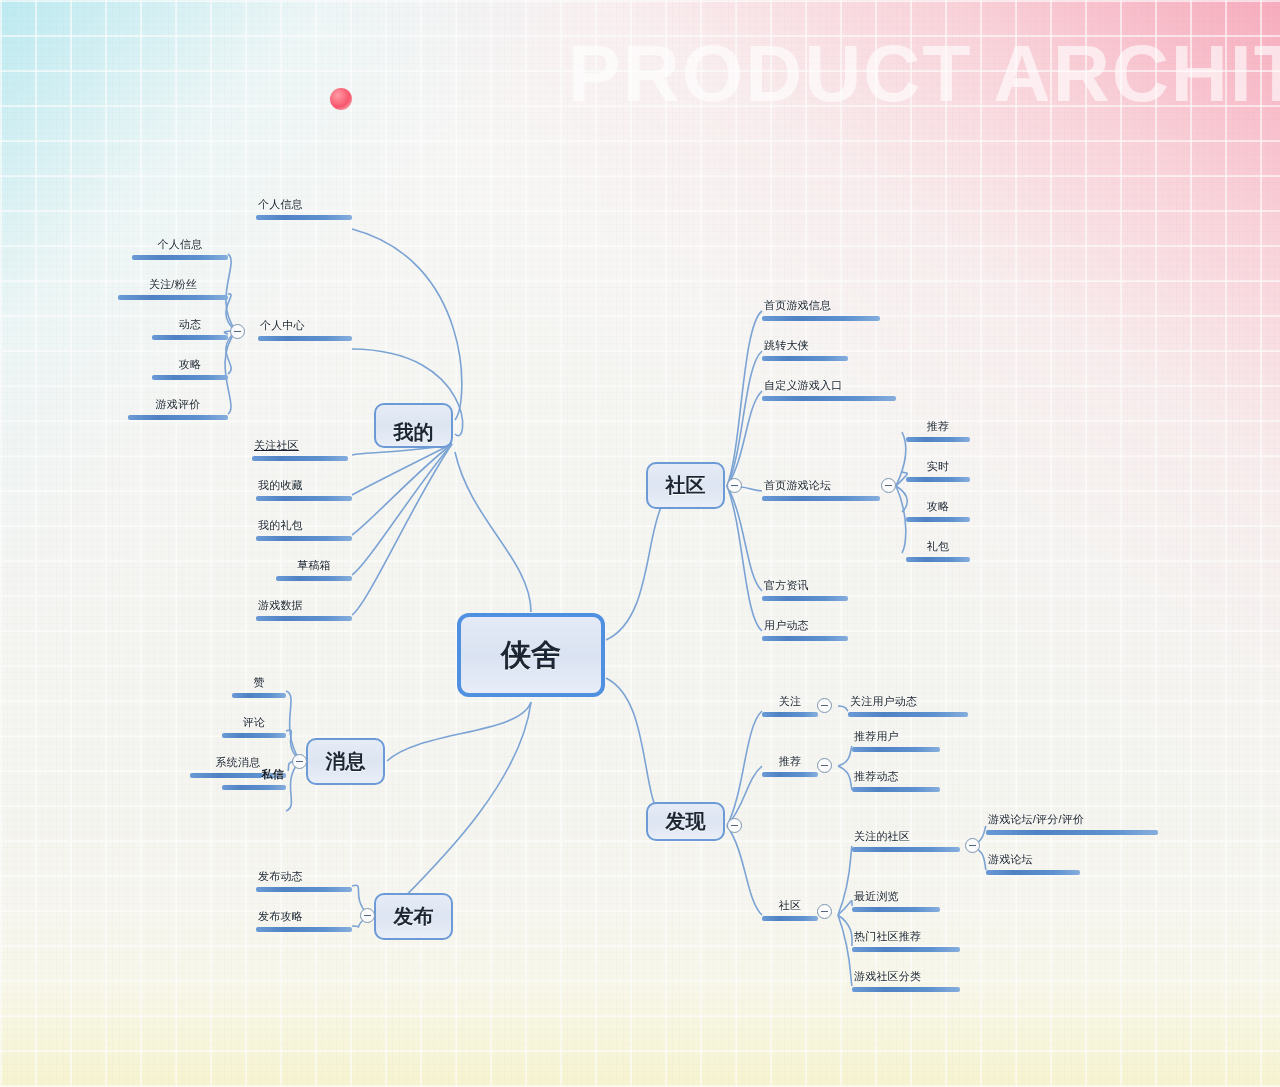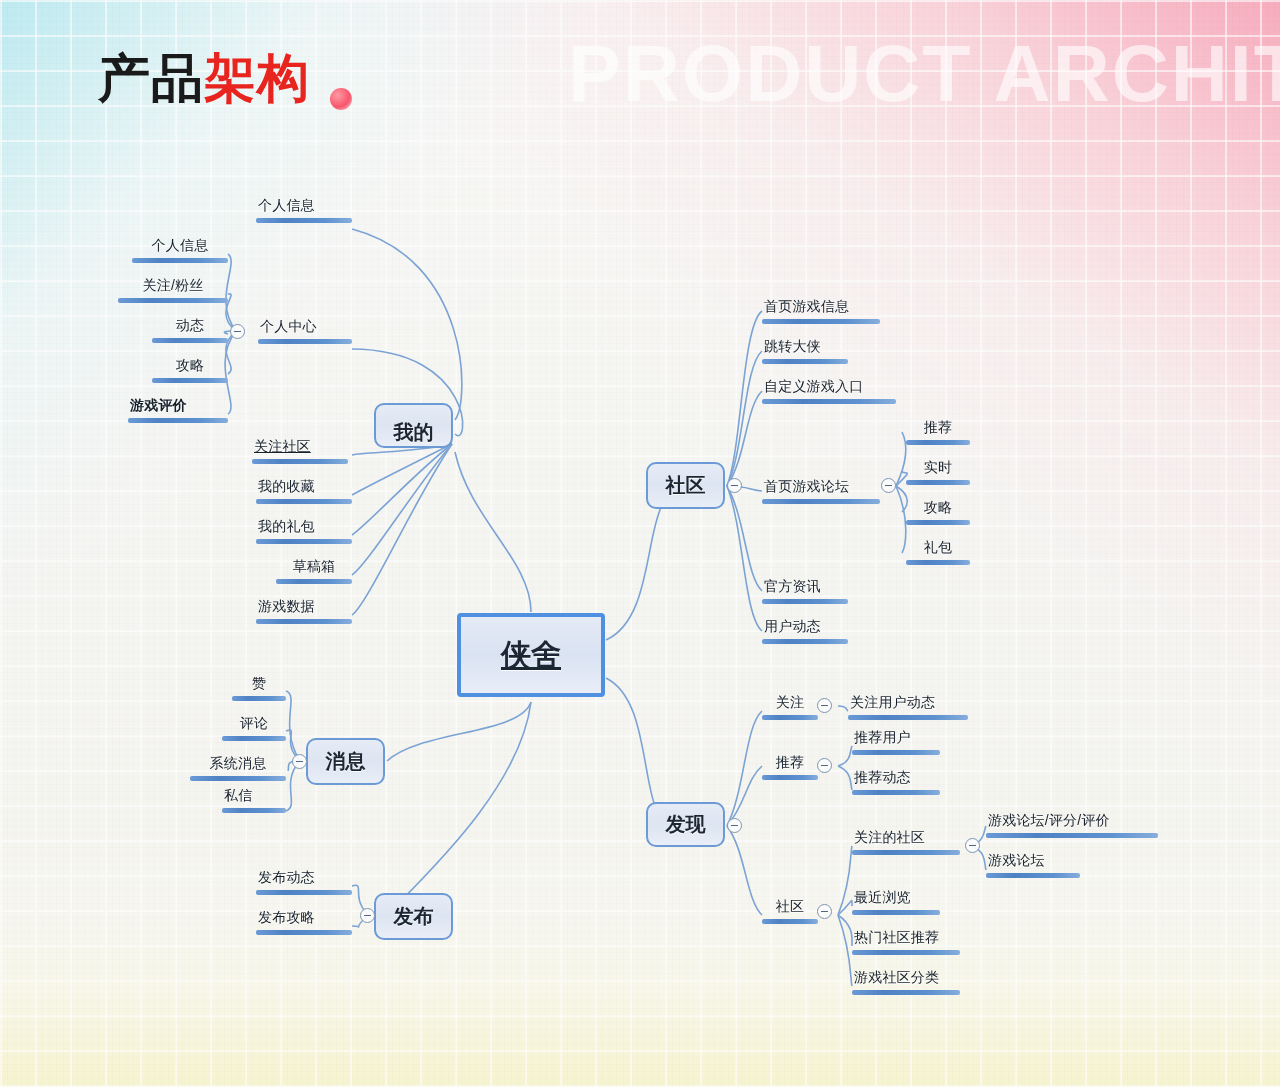--- a/index.html
+++ b/index.html
@@ -124,35 +124,34 @@
     justify-content: center;
     border-radius: 10px;
     border: 2px solid #6b9ad6;
     background: linear-gradient(180deg, #e6ecf6 0%, #dde5f2 48%, #e9eef7 100%);
     color: #1c2733;
     font-weight: bold;
     text-shadow: 0 1px 0 rgba(255,255,255,0.85);
   }
   .box.root {
     border: 4px solid #4f90e0;
-    border-radius: 4px;
+    border-radius: 12px;
     font-size: 30px;
     background: linear-gradient(180deg, #e4eaf6 0%, #dae3f2 50%, #e8edf8 100%);
-    text-decoration: underline;
   }
   .box.level1 {
     font-size: 20px;
   }
 
   
   .leaf {
     position: absolute;
     white-space: nowrap;
     color: #16202b;
-    font-size: 14px;
+    font-size: 11px;
     text-shadow: 0 1px 0 rgba(255,255,255,0.9);
     letter-spacing: 0.2px;
   }
   .leaf .txt {
     display: block;
     padding: 0 2px 3px 2px;
   }
   .leaf .bar {
     display: block;
     height: 5px;
@@ -183,23 +182,20 @@
 </head>
 <body>
 
 <div id="canvas">
 
   <div id="grid-overlay"></div>
   <div id="grid-overlay2"></div>
 
   <div id="watermark">PRODUCT ARCHIT</div>
 
-  <div id="title-zh">
-    <span class="dark">产品</span><span class="red">架构</span>
-  </div>
   <div id="title-dot"></div>
 
   <svg id="edges" viewBox="0 0 1280 1087">
     <g fill="none" stroke="#7ba3d4" stroke-width="1.6">
 
       <path d="M531,612 C531,560 470,520 455,452"></path>
       <path d="M606,640 C650,620 645,540 662,505"></path>
       <path d="M531,702 C520,735 420,730 387,761"></path>
       <path d="M606,678 C650,700 640,790 662,820"></path>
       <path d="M531,702 C520,790 420,880 387,915"></path>
@@ -268,21 +264,21 @@
   </div>
 
   <div class="node box level1" style="left:646px; top:462px; width:79px; height:47px;">
     <span>社区</span>
   </div>
 
   <div class="node box level1" style="left:306px; top:738px; width:79px; height:47px;">
     <span>消息</span>
   </div>
 
-  <div class="node box level1" style="left:646px; top:802px; width:79px; height:45px;">
+  <div class="node box level1" style="left:646px; top:802px; width:79px; height:39px;">
     <span>发现</span>
   </div>
 
   <div class="node box level1" style="left:374px; top:893px; width:79px; height:47px;">
     <span>发布</span>
   </div>
 
   <div class="leaf" style="left:256px; top:197px; width:96px;">
     <span class="txt">个人信息</span>
     <span class="bar"></span>
@@ -303,21 +299,21 @@
     <span class="bar"></span>
   </div>
   <div class="leaf" style="left:152px; top:317px; width:76px; text-align:center;">
     <span class="txt">动态</span>
     <span class="bar"></span>
   </div>
   <div class="leaf" style="left:152px; top:357px; width:76px; text-align:center;">
     <span class="txt">攻略</span>
     <span class="bar"></span>
   </div>
-  <div class="leaf" style="left:128px; top:397px; width:100px; text-align:left;font-weight:bold;">
+  <div class="leaf" style="left:128px; top:397px; width:100px; text-align:center;">
     <span class="txt">游戏评价</span>
     <span class="bar"></span>
   </div>
 
   <div class="leaf" style="left:252px; top:438px; width:96px;text-decoration:underline;">
     <span class="txt">关注社区</span>
     <span class="bar"></span>
   </div>
   <div class="leaf" style="left:256px; top:478px; width:96px;">
     <span class="txt">我的收藏</span>
@@ -341,21 +337,21 @@
     <span class="bar"></span>
   </div>
   <div class="leaf" style="left:222px; top:715px; width:64px; text-align:center;">
     <span class="txt">评论</span>
     <span class="bar"></span>
   </div>
   <div class="leaf" style="left:190px; top:755px; width:96px; text-align:center;">
     <span class="txt">系统消息</span>
     <span class="bar"></span>
   </div>
-  <div class="leaf" style="left:222px; top:787px; width:64px; text-align:left;">
+  <div class="leaf" style="left:222px; top:767px; width:64px; text-align:right;font-weight:bold;">
     <span class="txt">私信</span>
     <span class="bar"></span>
   </div>
   <div class="toggle" style="left:292px; top:754px;"></div>
 
   <div class="leaf" style="left:256px; top:869px; width:96px;">
     <span class="txt">发布动态</span>
     <span class="bar"></span>
   </div>
   <div class="leaf" style="left:256px; top:909px; width:96px;">

